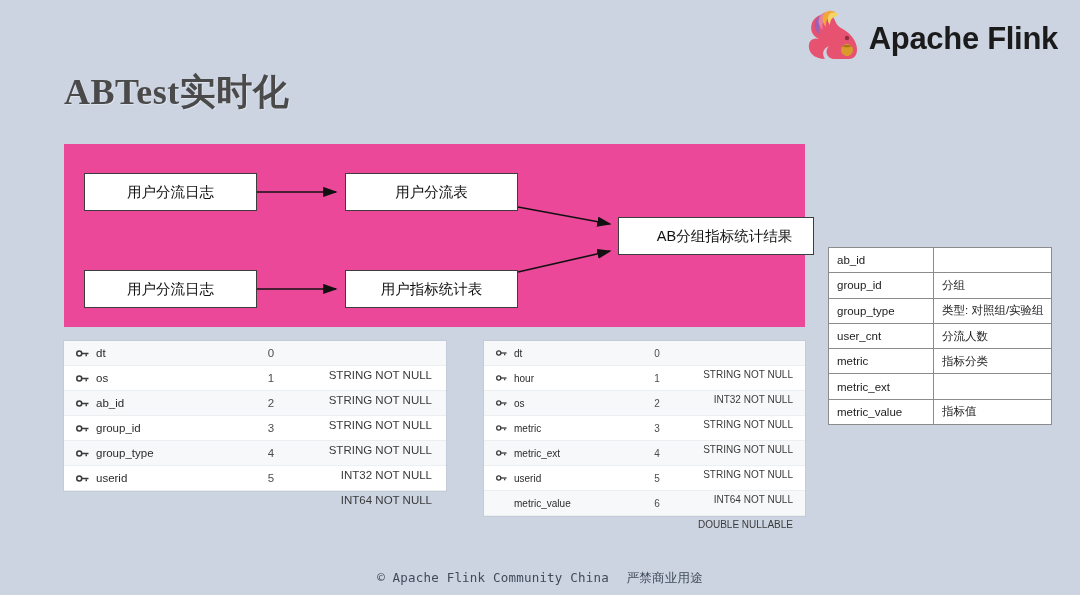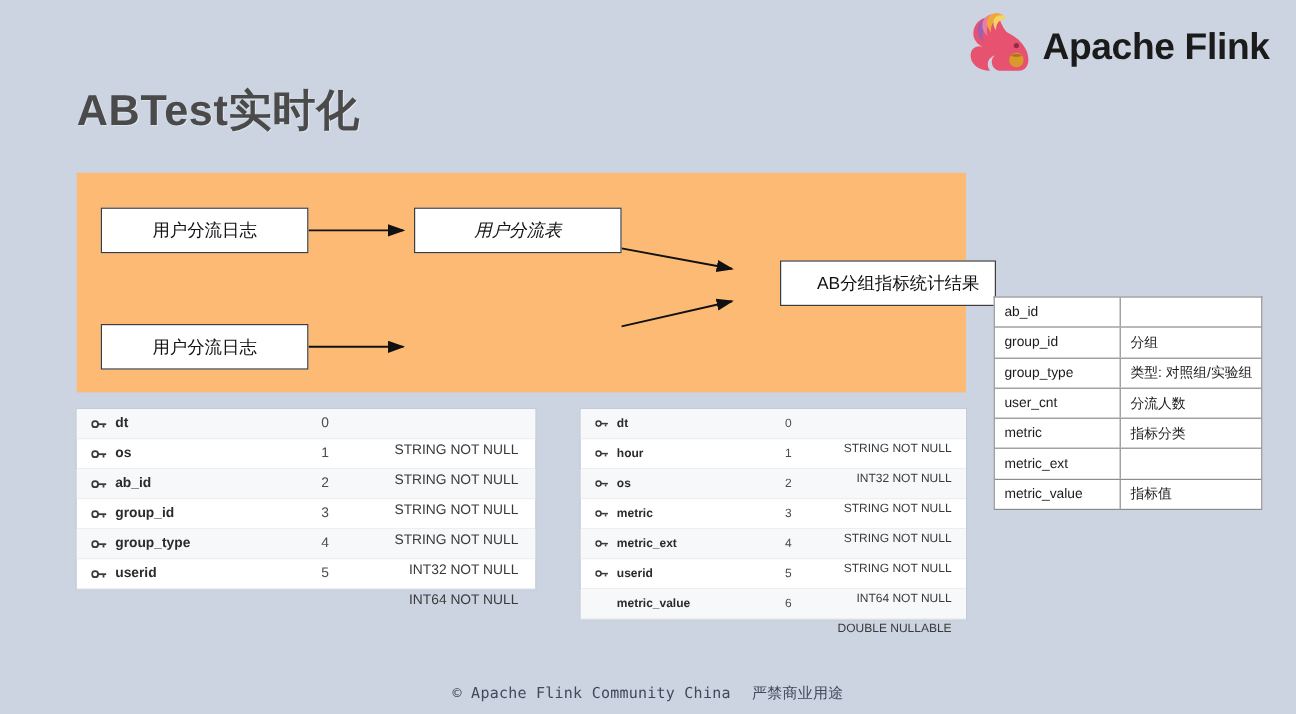--- a/index.html
+++ b/index.html
@@ -34,47 +34,48 @@
 
   #page-title {
     position: absolute;
     left: 64px;
     top: 68px;
     font-size: 36px;
     font-weight: bold;
     color: #4a4a4a;
     letter-spacing: 0.5px;
     text-shadow: 1px 1px 0 rgba(255,255,255,0.35);
+    font-family: Liberation Serif, serif;
   }
 
   
   #diagram-panel {
     position: absolute;
     left: 64px;
     top: 144px;
     width: 741px;
     height: 183px;
-    background: #fdba74;
+    background: #ec4899;
   }
   .flow-box {
     position: absolute;
     border: 1.6px solid #3d3d3d;
     background: #ffffff;
     display: flex;
     align-items: center;
     justify-content: center;
     font-size: 14.5px;
     color: #111;
     box-sizing: border-box;
   }
   #flow-box-0 { left: 20px;  top: 29px;  width: 173px; height: 38px; }
-  #flow-box-1 { left: 281px; top: 29px;  width: 173px; height: 38px; font-style: italic; }
+  #flow-box-1 { left: 281px; top: 29px;  width: 173px; height: 38px; }
   #flow-box-2 { left: 20px;  top: 126px; width: 173px; height: 38px; }
   #flow-box-3 { left: 281px; top: 126px; width: 173px; height: 38px; }
-  #flow-box-4 { left: 586px; top: 73px;  width: 180px; height: 38px; padding-left: 17px; }
+  #flow-box-4 { left: 554px; top: 73px;  width: 196px; height: 38px; padding-left: 17px; }
   #flow-arrows {
     position: absolute;
     left: 0; top: 0;
     width: 741px; height: 183px;
   }
 
   
   .schema-table {
     position: absolute;
     background: #ffffff;
@@ -95,21 +96,21 @@
   #schema-table-middle .schema-row{ height: 25px; padding: 0 12px 0 12px; }
 
   .schema-field {
     display: flex;
     align-items: center;
     gap: 7px;
     flex: 1 1 auto;
     min-width: 0;
   }
   .schema-name {
-    font-weight: bold;
+    font-weight: normal;
     color: #2b2b2b;
   }
   #schema-table-left .schema-name   { font-size: 11.5px; }
   #schema-table-middle .schema-name { font-size: 10px; }
 
   .key-icon { display: block; flex: 0 0 auto; }
   .key-icon.hidden { visibility: hidden; }
   #schema-table-left .key-icon   { width: 13px; height: 9px; }
   #schema-table-middle .key-icon { width: 11px; height: 8px; }
 
@@ -213,20 +214,21 @@
     </defs>
     <line x1="193" y1="48" x2="272" y2="48" stroke="#111" stroke-width="1.6" marker-end="url(#ah)"></line>
     <line x1="193" y1="145" x2="272" y2="145" stroke="#111" stroke-width="1.6" marker-end="url(#ah)"></line>
     <line x1="454" y1="63" x2="546" y2="80" stroke="#111" stroke-width="1.6" marker-end="url(#ah)"></line>
     <line x1="454" y1="128" x2="546" y2="107" stroke="#111" stroke-width="1.6" marker-end="url(#ah)"></line>
   </svg>
 
   <div class="flow-box" id="flow-box-0">用户分流日志</div>
   <div class="flow-box" id="flow-box-1">用户分流表</div>
   <div class="flow-box" id="flow-box-2">用户分流日志</div>
+  <div class="flow-box" id="flow-box-3">用户指标统计表</div>
   <div class="flow-box" id="flow-box-4">AB分组指标统计结果</div>
 </div>
 
 <div class="schema-table" id="schema-table-left">
     <div class="schema-row alt">
       <span class="schema-field">
         <span>
           <svg class="key-icon " viewBox="0 0 26 16" xmlns="http://www.w3.org/2000/svg">
             <circle cx="6.5" cy="8" r="5" fill="none" stroke="#3a3a3a" stroke-width="3"></circle>
             <rect x="11" y="6.5" width="14" height="3" fill="#3a3a3a"></rect>

